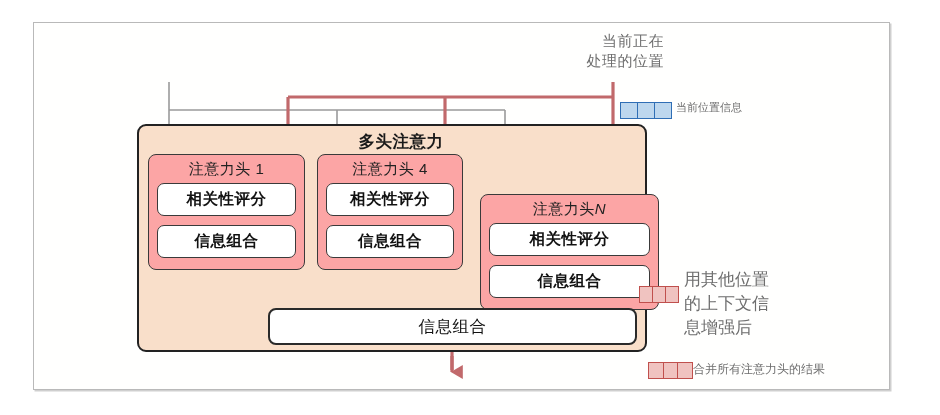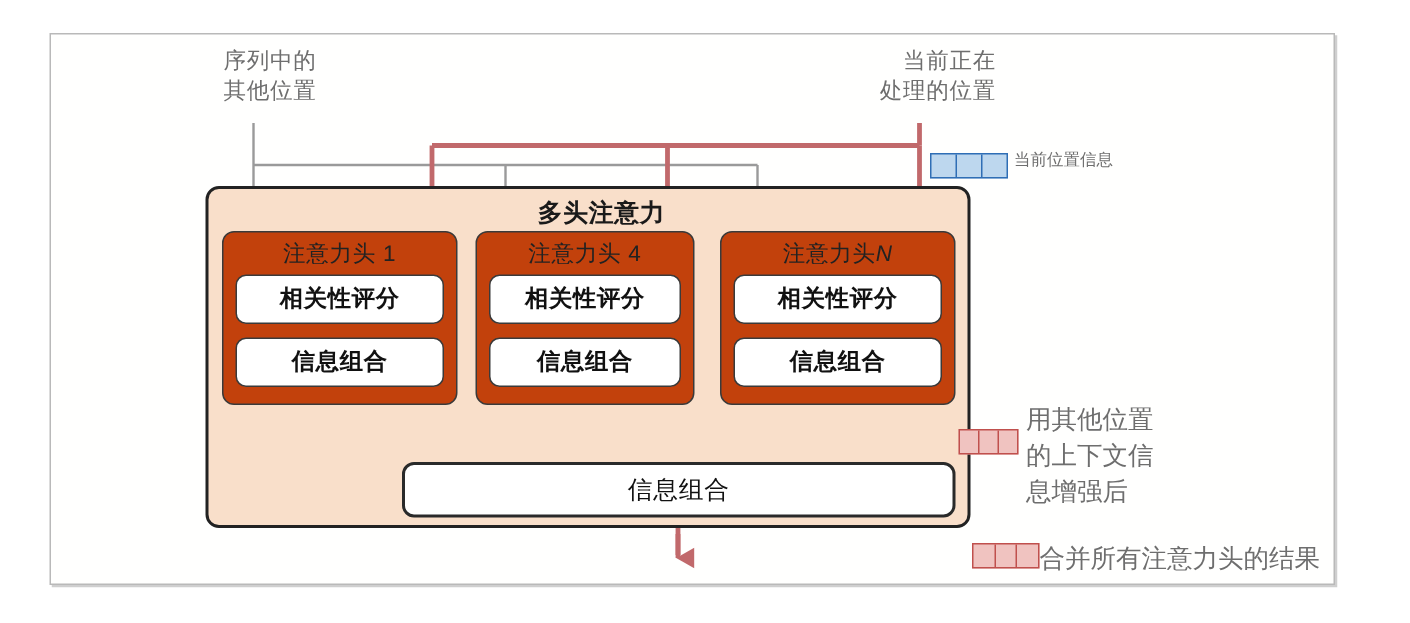--- a/index.html
+++ b/index.html
@@ -25,21 +25,21 @@
   
   .callout{
     position:absolute;color:#6e6e6e;font-size:15px;line-height:1.30;
     white-space:pre-line;
   }
   #label-other-pos{left:132px;top:31px;text-align:center;width:96px;letter-spacing:.5px;}
   #label-note{left:228px;top:36px;text-align:center;width:196px;font-size:12.5px;line-height:1.42;}
   #label-current-pos{left:560px;top:31px;text-align:right;width:104px;letter-spacing:.5px;}
   #label-legend-current{left:676px;top:100px;font-size:11px;}
   #label-context{left:684px;top:268px;width:120px;line-height:1.42;font-size:17px;}
-  #label-merge{left:693px;top:362px;font-size:17px;}
+  #label-merge{left:693px;top:362px;font-size:12px;}
 
   
   .swatch{position:absolute;display:flex;box-sizing:border-box;}
   .swatch i{display:block;flex:1 1 auto;box-sizing:border-box;}
   .swatch.blue{border:1.5px solid #2f6eb5;background:#bdd7ee;}
   .swatch.blue i{border-right:1.5px solid #2f6eb5;}
   .swatch.blue i:last-child{border-right:0;}
   .swatch.red{border:1.5px solid #c0504d;background:#f0c3c0;}
   .swatch.red i{border-right:1.5px solid #c0504d;}
   .swatch.red i:last-child{border-right:0;}
@@ -54,26 +54,26 @@
     box-sizing:border-box;
   }
   #mha-title{
     position:absolute;left:336px;top:131px;width:130px;text-align:center;
     font-size:16.5px;font-weight:bold;color:#1a1a1a;letter-spacing:.5px;
   }
 
   
   .head-box{
     position:absolute;top:154px;height:116px;
-    background:#c2410c;border:1.5px solid #3a3a3a;border-radius:8px;
+    background:#fca5a5;border:1.5px solid #3a3a3a;border-radius:8px;
     box-sizing:border-box;
   }
   #head-1{left:148px;width:157px;}
   #head-2{left:317px;width:146px;}
-  #head-n{left:480px;width:157px;}
+  #head-n{left:480px;width:179px;margin-top:40px;}
   .head-title{
     position:absolute;top:5px;left:0;right:0;text-align:center;
     font-size:15px;color:#222;letter-spacing:.5px;
   }
   .head-title em{font-style:italic;}
   .inner-box{
     position:absolute;left:8px;right:8px;height:33px;
     background:#ffffff;border:1.5px solid #3a3a3a;border-radius:7px;
     display:flex;align-items:center;justify-content:center;
     font-size:15.5px;color:#111;box-sizing:border-box;letter-spacing:.5px;font-weight:bold;
@@ -128,22 +128,20 @@
       <path d="M452,345 L452,370"></path>
     </g>
     <g stroke="#C1696B" fill="none" stroke-width="3.2" marker-end="url(#arrRed)">
       <path d="M288,280 L288,294"></path>
       <path d="M445,280 L445,294"></path>
       <path d="M613,280 L613,294"></path>
       <path d="M452,356 L452,372"></path>
     </g>
   </svg>
 
-  <div class="callout" id="label-other-pos">序列中的
-其他位置</div>
 
 
   <div class="callout" id="label-current-pos">当前正在
 处理的位置</div>
 
   <div class="swatch blue" id="swatch-current">
     <i></i>
     <i></i>
     <i></i>
   </div>

